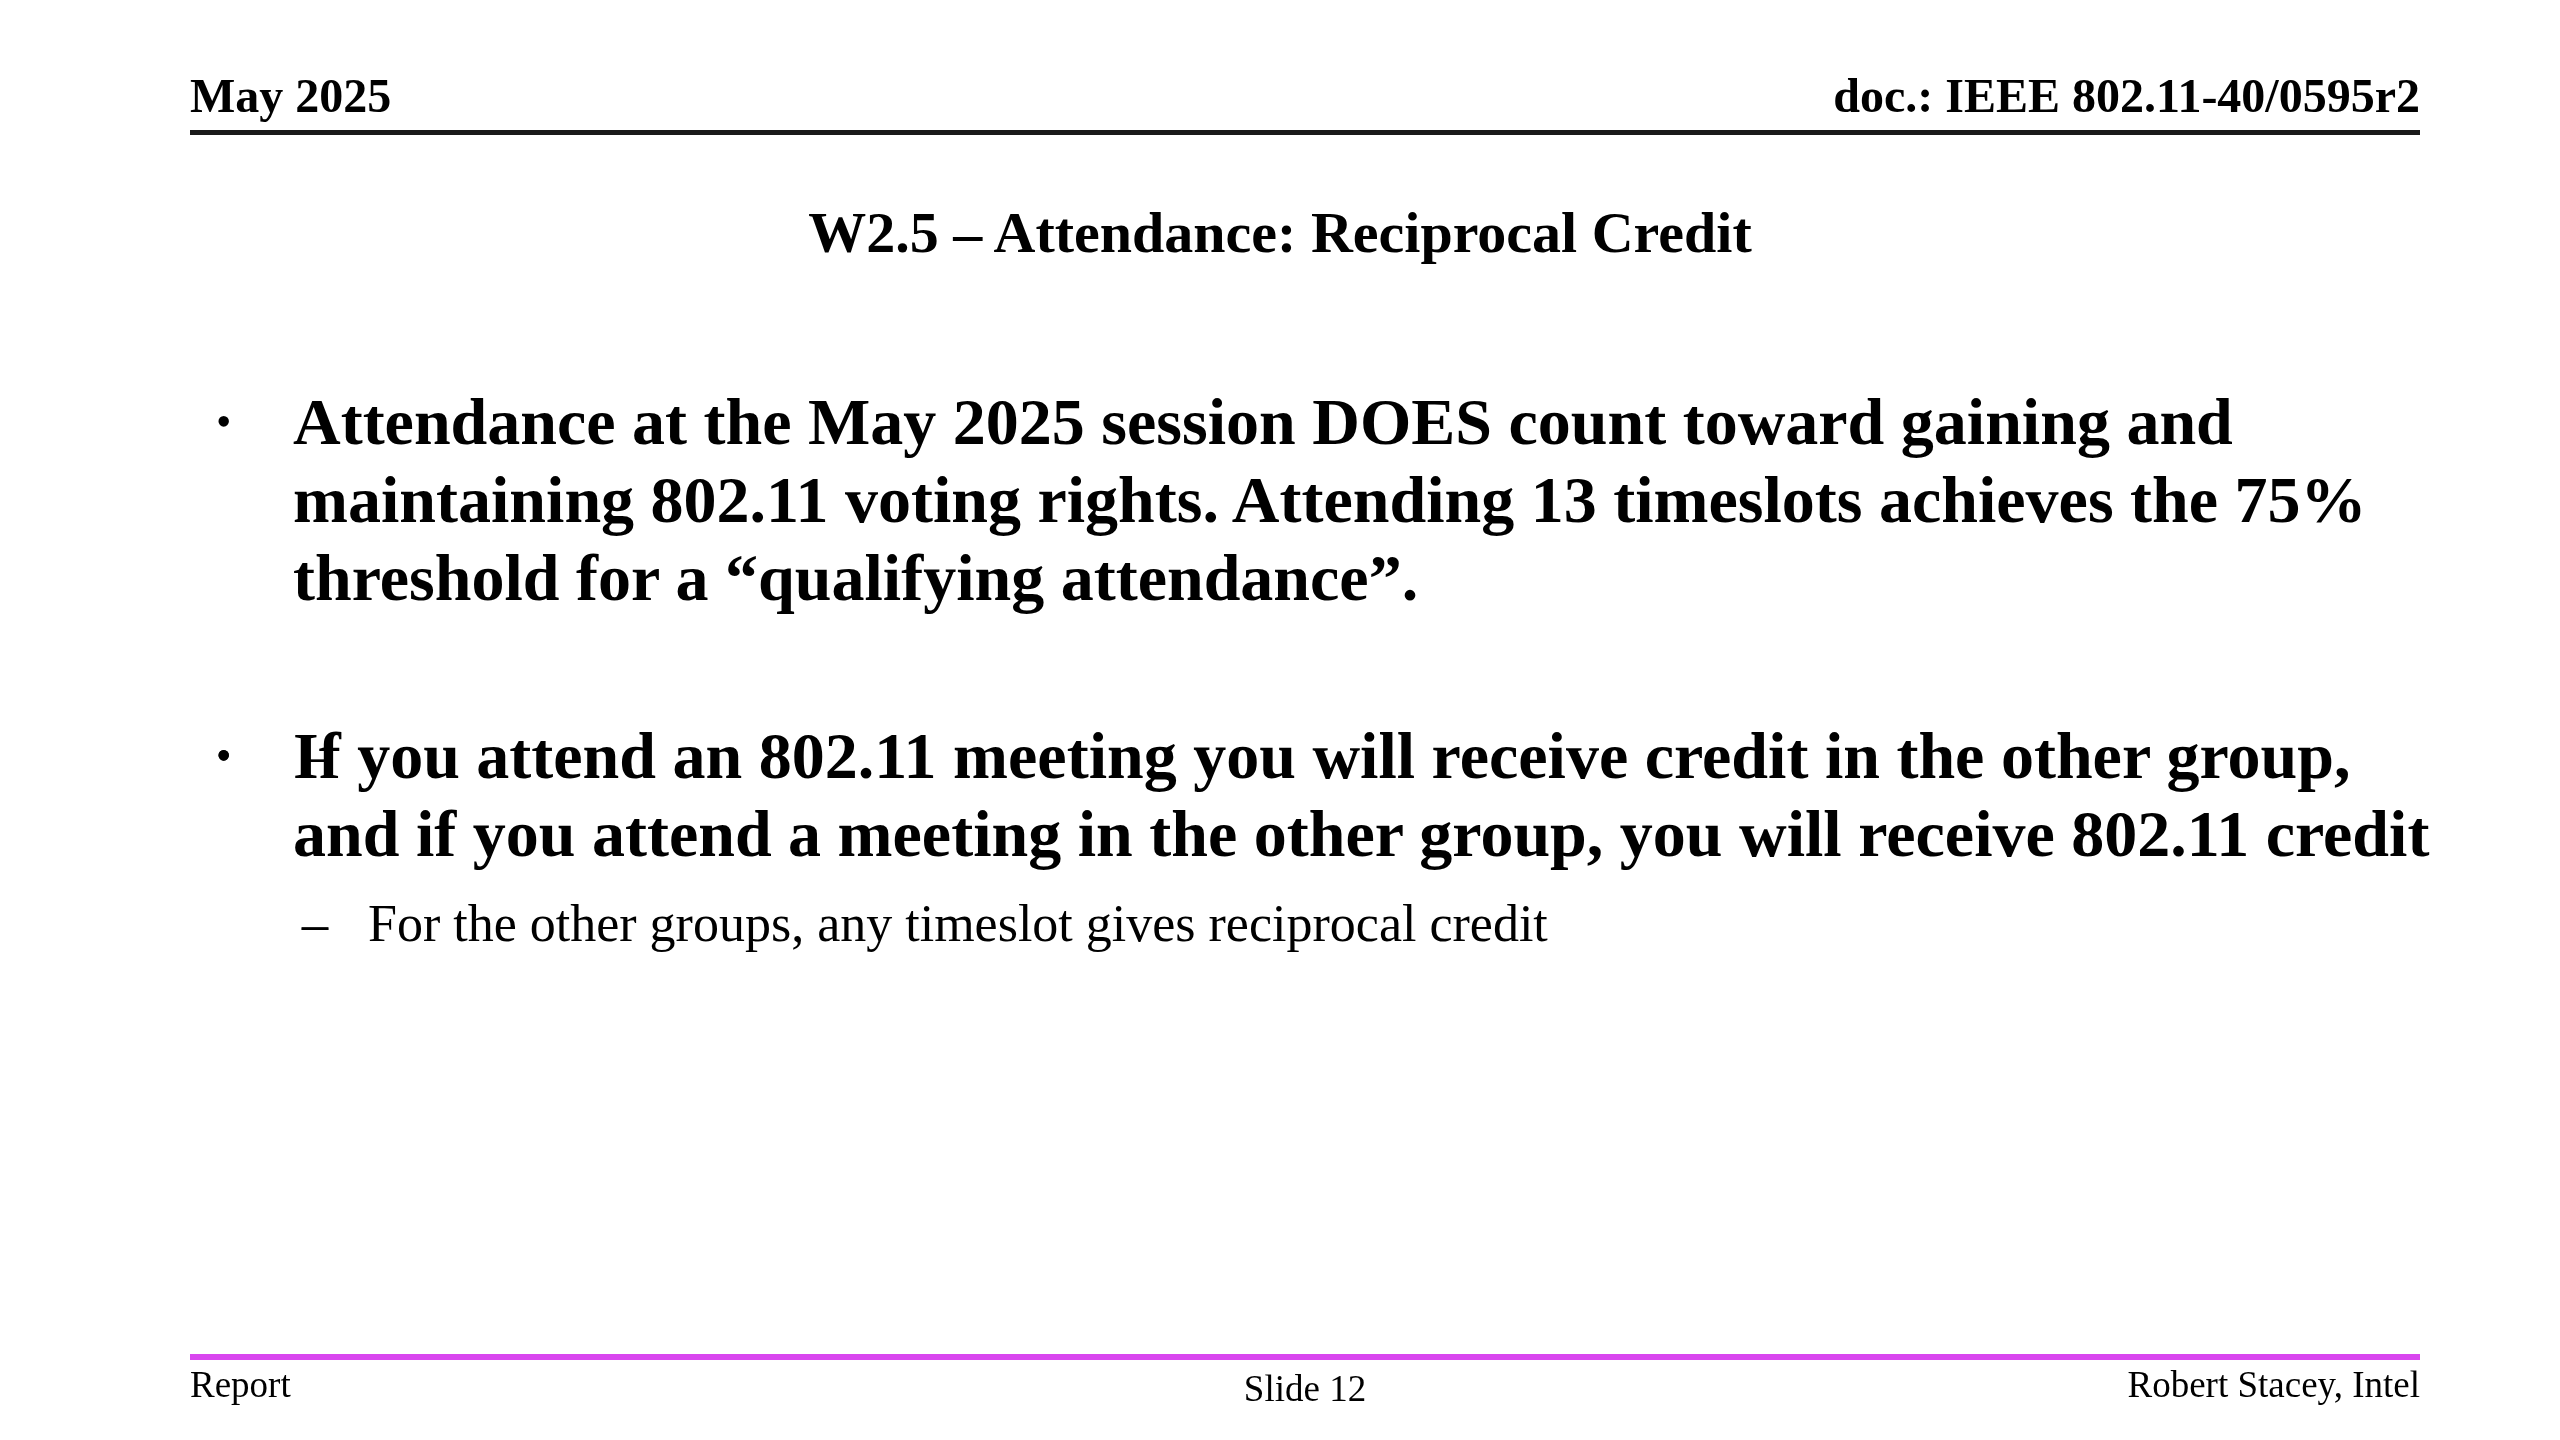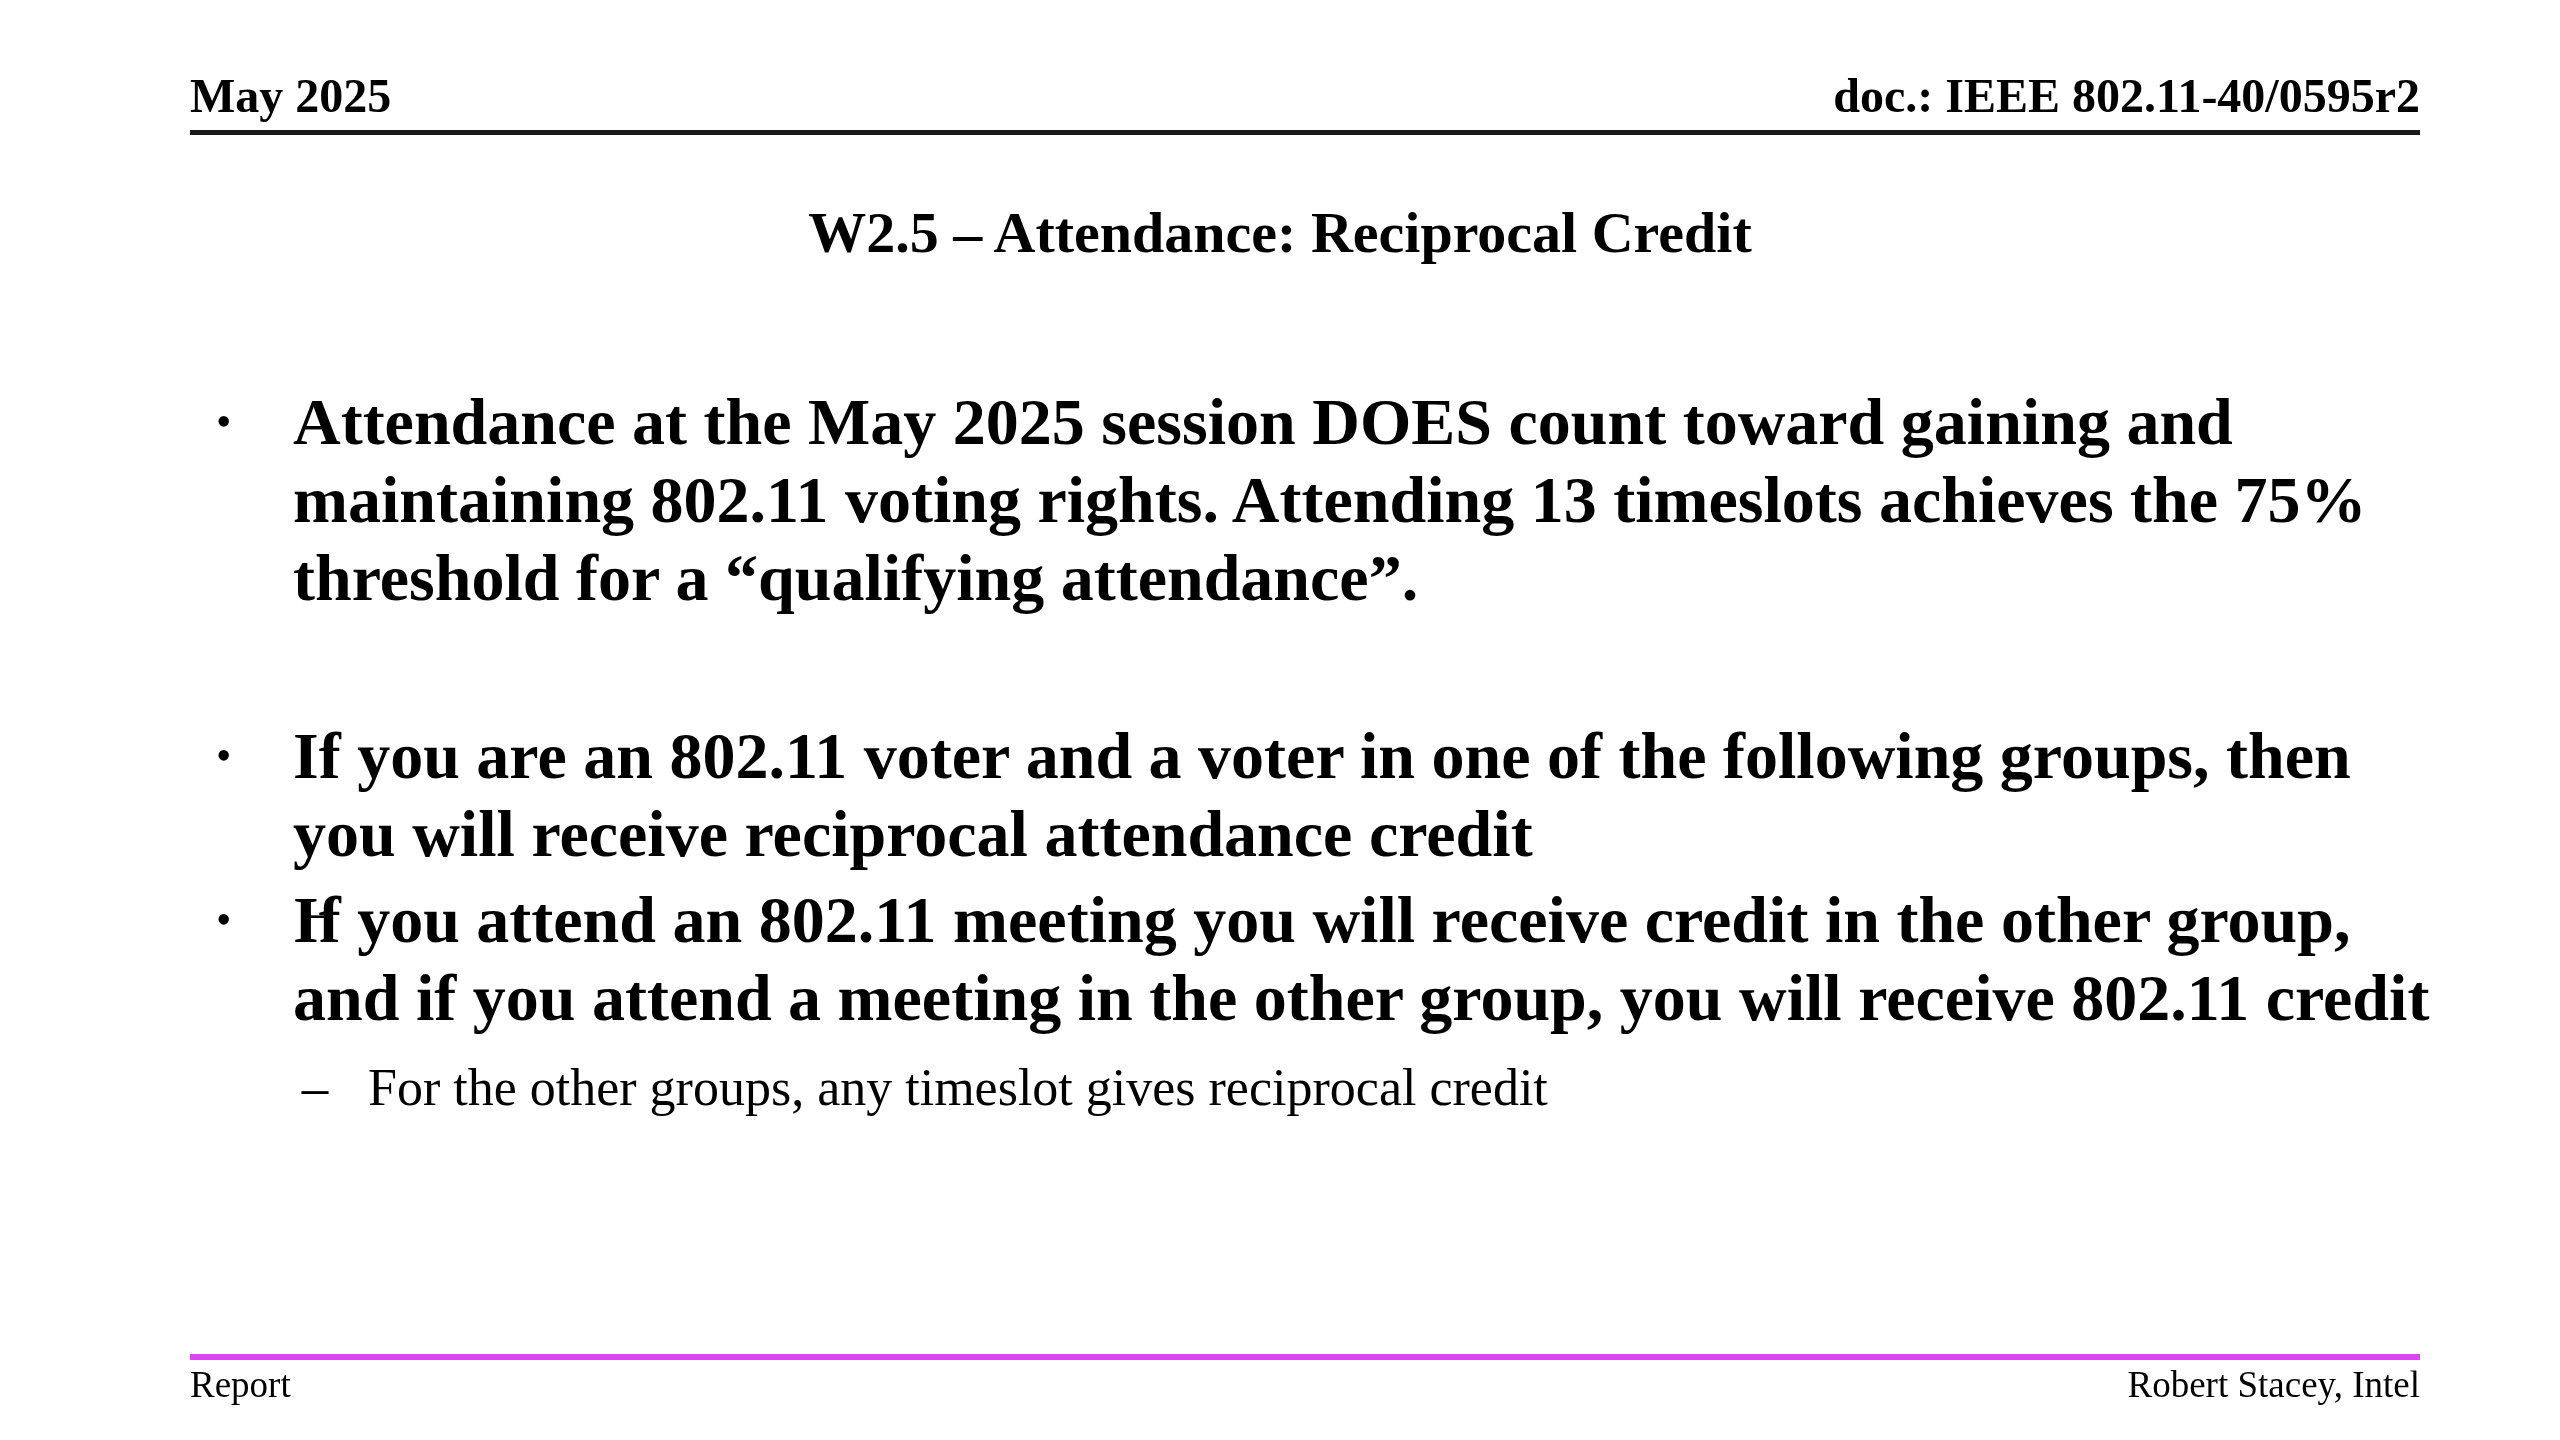--- a/index.html
+++ b/index.html
@@ -120,21 +120,20 @@
 
   <div class="content">
 
     <div class="li l1">
       <span class="marker">•</span>
       <span>Attendance at the May 2025 session DOES count toward gaining and maintaining 802.11 voting rights. Attending 13 timeslots achieves the 75% threshold for a “qualifying attendance”.</span>
     </div>
 
     <div class="li l1 gap-large">
       <span class="marker">•</span>
-      <span>If you are an 802.11 voter and a voter in one of the following groups, then you will receive reciprocal attendance credit</span>
     </div>
 
     <div class="li l2">
       <span class="marker">–</span>
     </div>
 
     <div class="li l1 gap-med">
       <span class="marker">•</span>
       <span>If you attend an 802.11 meeting you will receive credit in the other group, and if you attend a meeting in the other group, you will receive 802.11 credit</span>
     </div>
@@ -145,16 +144,17 @@
 
     <div class="li l2">
       <span class="marker">–</span>
       <span>For the other groups, any timeslot gives reciprocal credit</span>
     </div>
 
   </div>
 
   <div class="footer">
     <span>Report</span>
+    <span class="center-cell">Slide 12</span>
     <span>Robert Stacey, Intel</span>
   </div>
 
 </div>
 
 </body></html>

